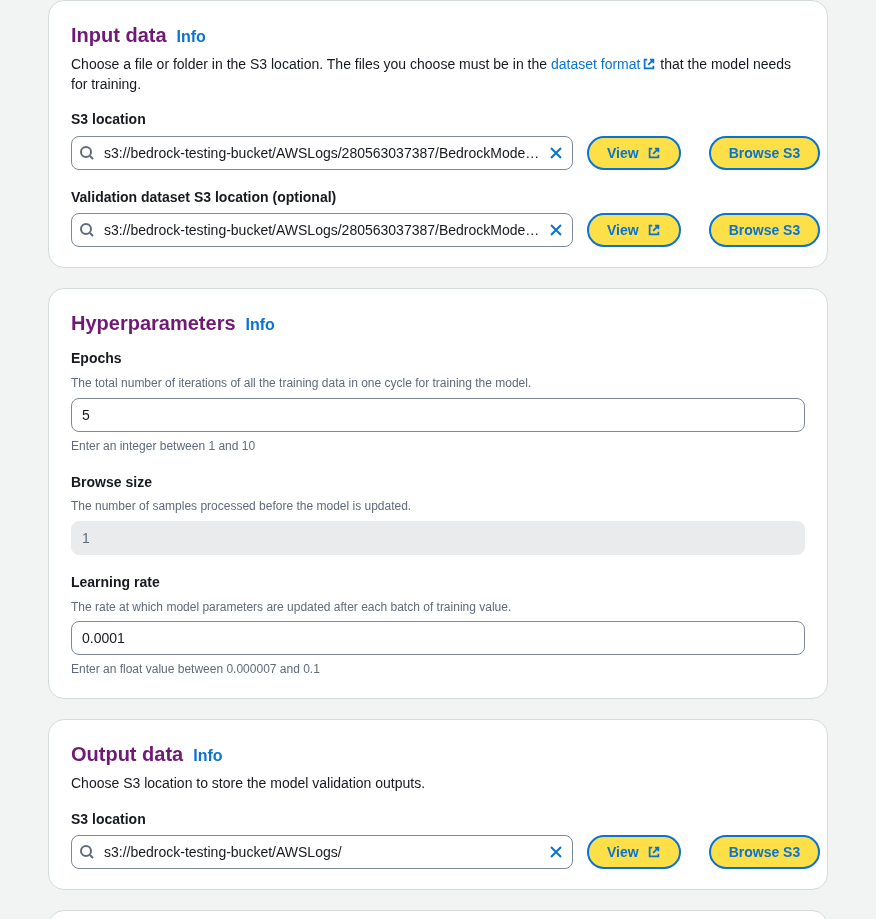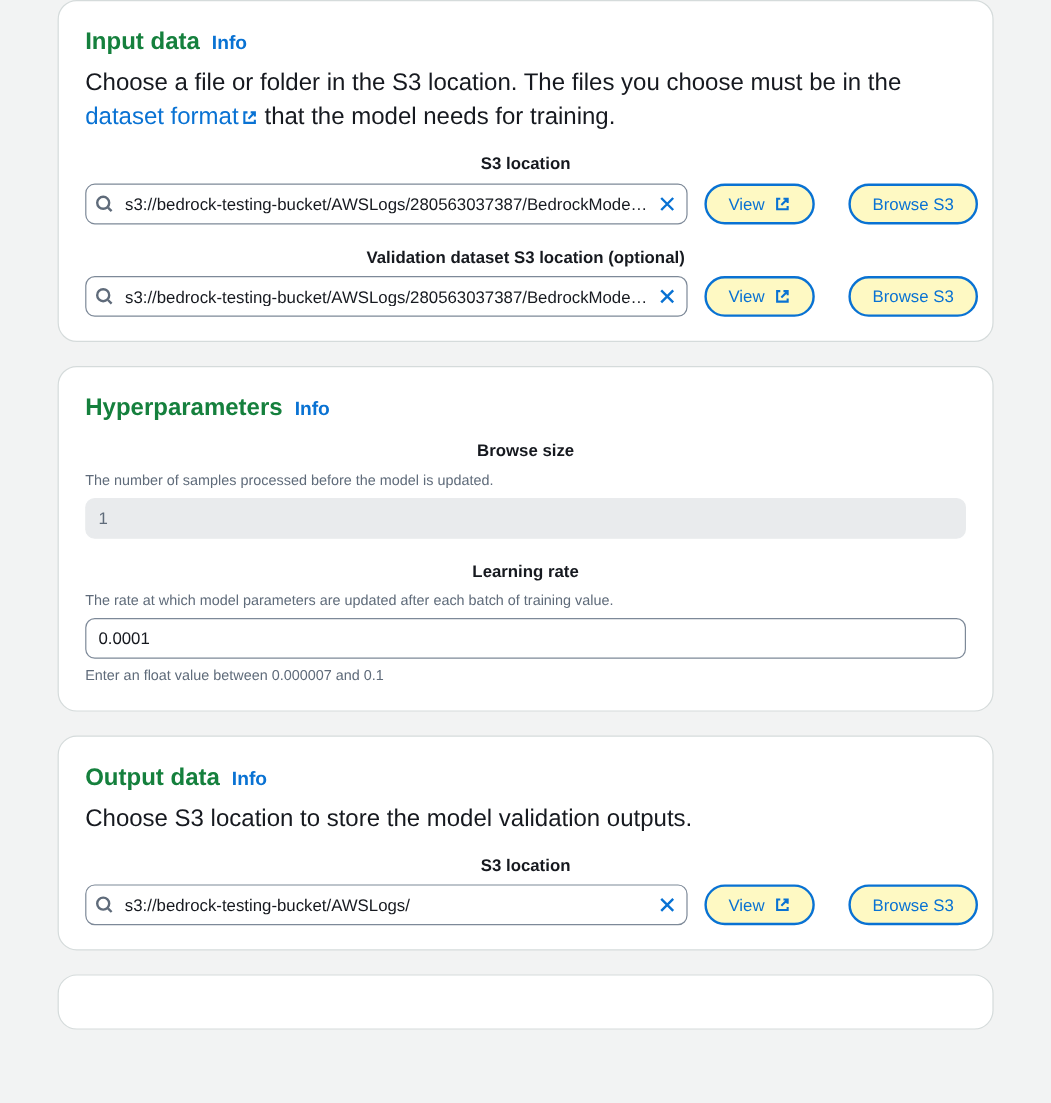--- a/index.html
+++ b/index.html
@@ -22,50 +22,49 @@
   }
   .panel-header {
     display: flex;
     align-items: baseline;
     gap: 10px;
     margin-bottom: 6px;
   }
   h2 {
     font-size: 20px;
     font-weight: 700;
-    color: #15803d;
+    color: #701a75;
   }
   .info-link {
     color: #0972d3;
     font-size: 16px;
     font-weight: 700;
     cursor: pointer;
   }
   .panel-desc {
-    font-size: 20px;
+    font-size: 14px;
     color: #16191f;
     margin-bottom: 16px;
   }
   .inline-link {
     color: #0972d3;
     text-decoration: none;
     cursor: pointer;
   }
   .ext-icon {
     display: inline-flex;
     vertical-align: -2px;
     margin-left: 2px;
   }
   .field-label {
     font-size: 14px;
     font-weight: 700;
     color: #16191f;
     margin-bottom: 6px;
     margin-top: 14px;
-    text-align: center;
   }
   .field-label:first-of-type { margin-top: 0; }
   .field-sublabel {
     font-size: 12px;
     color: #5f6b7a;
     margin-bottom: 6px;
   }
   .field-hint {
     font-size: 12px;
     color: #5f6b7a;
@@ -101,23 +100,23 @@
     position: absolute;
     right: 6px; top: 50%; transform: translateY(-50%);
     background: none; border: none; cursor: pointer;
     width: 22px; height: 22px;
     display: flex; align-items: center; justify-content: center;
     color: #0972d3;
   }
   .btn {
     height: 34px;
     border: 2px solid #0972d3;
-    background: #fef9c3;
+    background: #fde047;
     color: #0972d3;
-    font-weight: 400;
+    font-weight: 700;
     font-size: 14px;
     border-radius: 20px;
     padding: 0 18px;
     cursor: pointer;
     display: inline-flex;
     align-items: center;
     gap: 8px;
     white-space: nowrap;
   }
   .divider {
@@ -226,20 +225,26 @@
       </div>
     </div>
   </div>
 
   <div class="panel">
     <div class="panel-header" style="margin-bottom:12px;text-align:right;">
       <h2>Hyperparameters</h2>
       <span class="info-link">Info</span>
     </div>
 
+    <div class="field-block">
+      <div class="field-label">Epochs</div>
+      <div class="field-sublabel">The total number of iterations of all the training data in one cycle for training the model.</div>
+      <input class="plain-input" type="text" value="5" style="">
+      <div class="field-hint">Enter an integer between 1 and 10</div>
+    </div>
 
     <div class="field-block">
       <div class="field-label">Browse size</div>
       <div class="field-sublabel">The number of samples processed before the model is updated.</div>
       <input class="plain-input disabled" type="text" disabled="" value="1" style="">
     </div>
 
     <div class="field-block">
       <div class="field-label">Learning rate</div>
       <div class="field-sublabel">The rate at which model parameters are updated after each batch of training value.</div>

